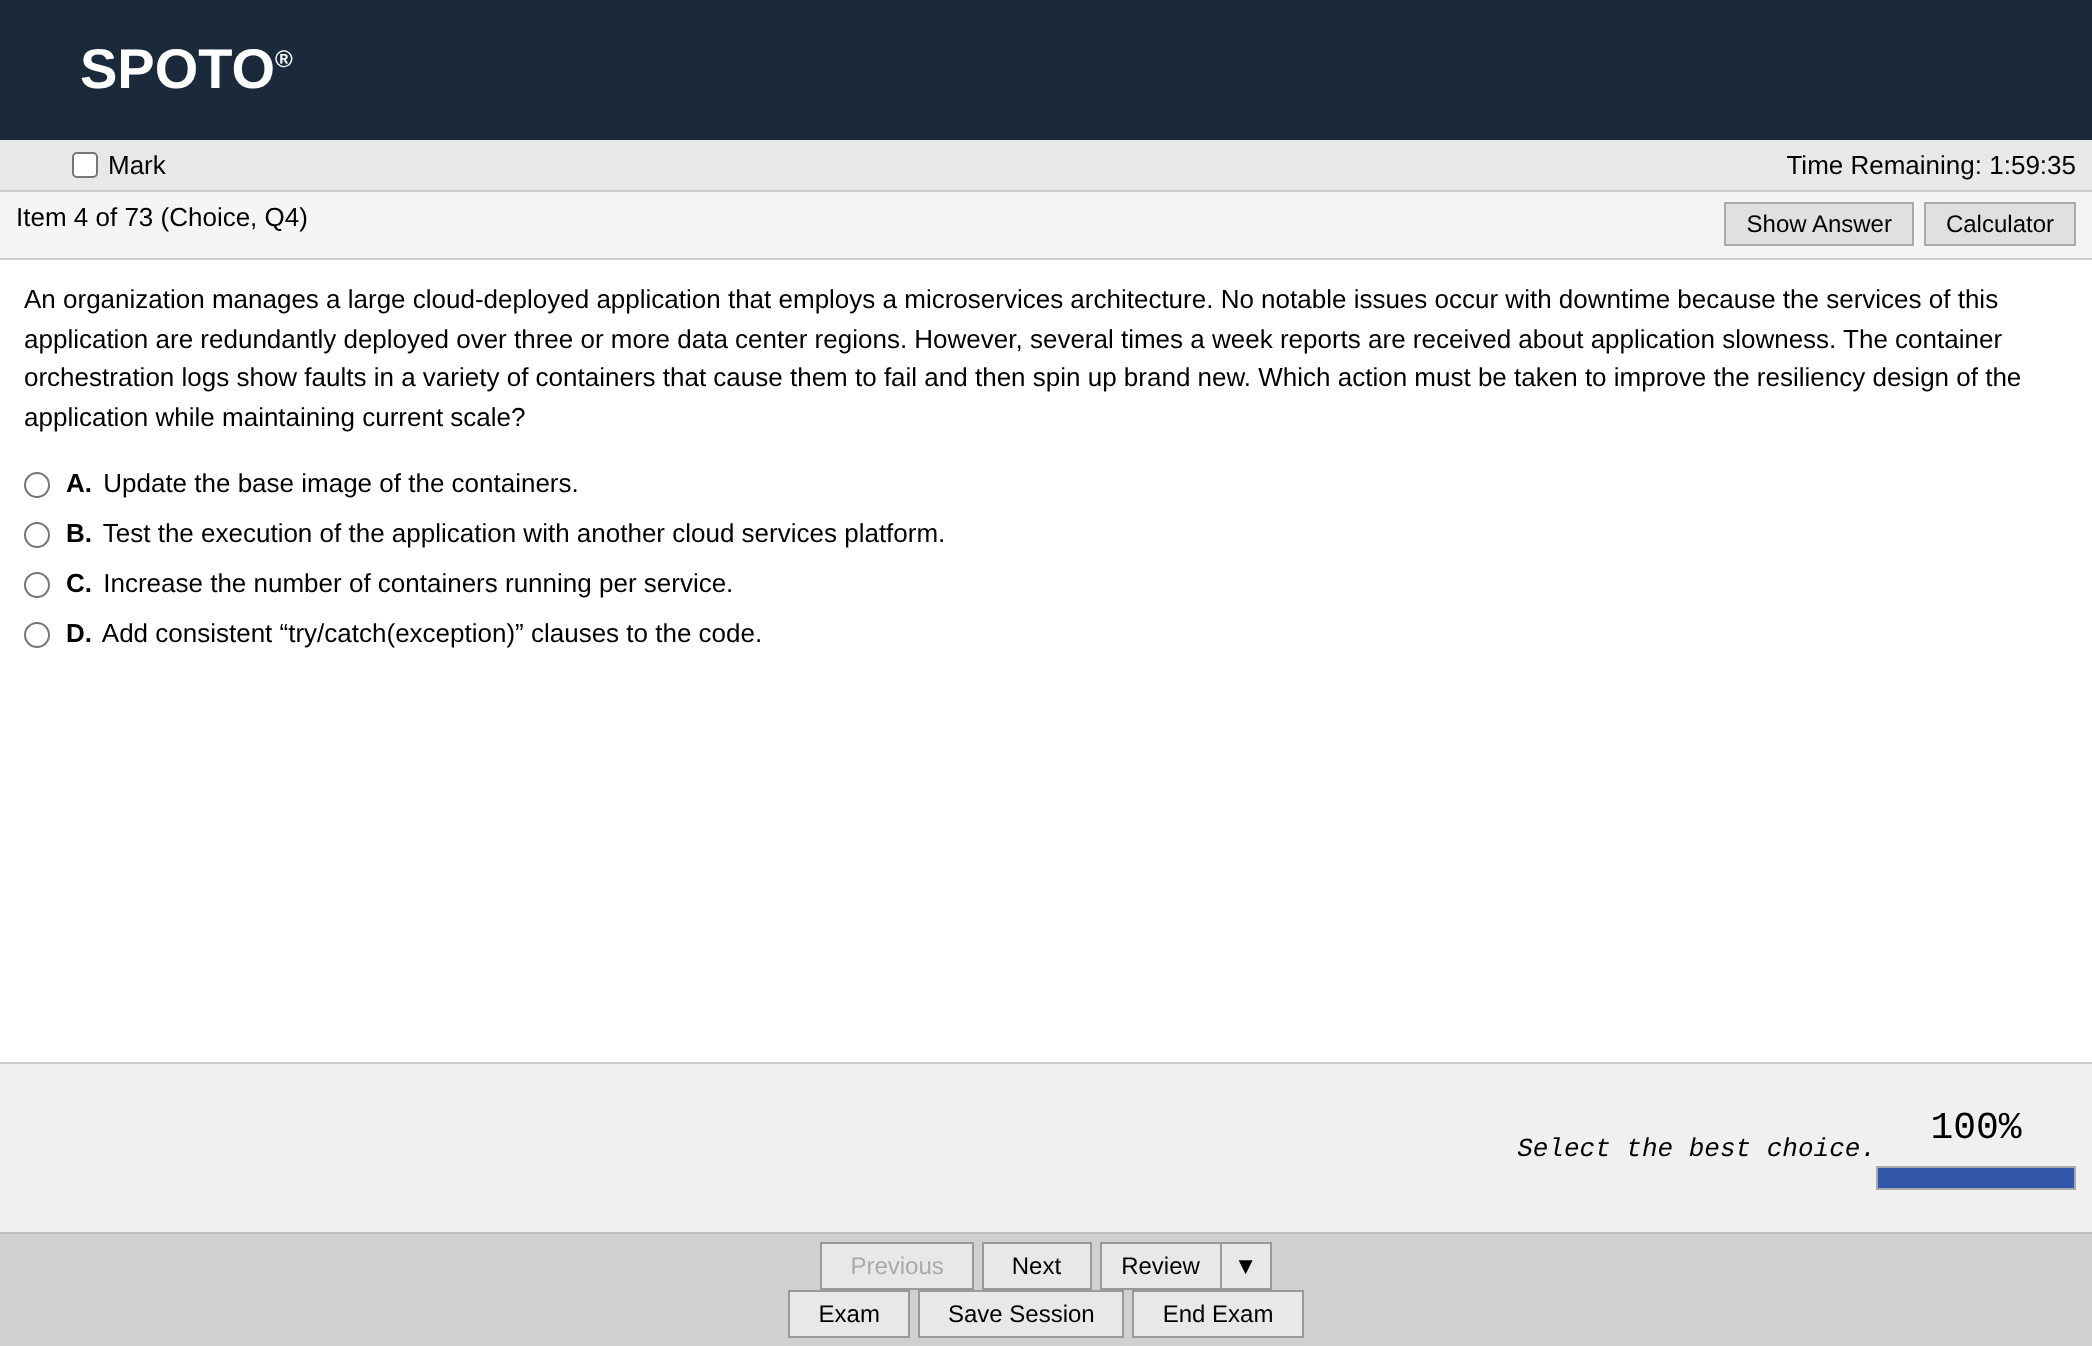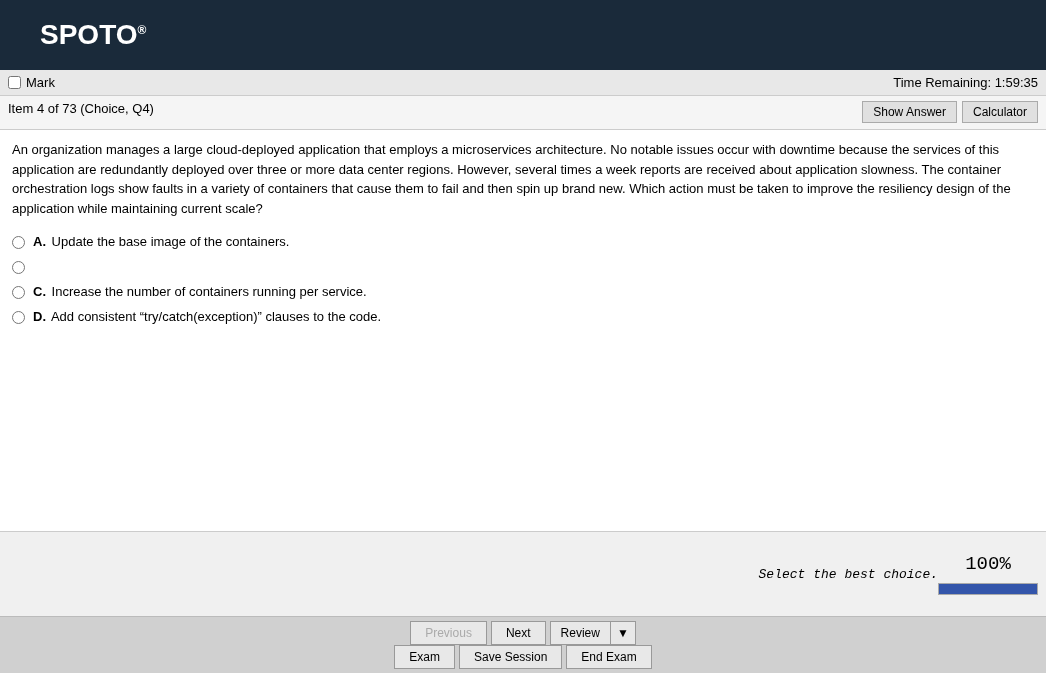--- a/index.html
+++ b/index.html
@@ -41,20 +41,21 @@
       align-items: center;
       justify-content: space-between;
       min-height: 26px;
     }
     #mark-bar label {
       display: flex;
       align-items: center;
       gap: 5px;
       cursor: pointer;
       font-size: 13px;
+      margin-left: 28px;
     }
     #mark-bar .time-remaining {
       font-size: 13px;
       color: #000;
     }
 
     
     #item-bar {
       background: #f5f5f5;
       border-bottom: 1px solid #ccc;
@@ -237,20 +238,21 @@
 <div class="content-wrapper">
   <div id="content-scroll">
     <p class="question-text">An organization manages a large cloud-deployed application that employs a microservices architecture. No notable issues occur with downtime because the services of this application are redundantly deployed over three or more data center regions. However, several times a week reports are received about application slowness. The container orchestration logs show faults in a variety of containers that cause them to fail and then spin up brand new. Which action must be taken to improve the resiliency design of the application while maintaining current scale?</p>
     <ul class="answer-options">
     <li>
           <input type="radio" name="answer" style="">
           <span><span class="option-label">A.</span>  Update the base image of the containers.</span>
         </li>
         <li>
           <input type="radio" name="answer" style="">
+          <span><span class="option-label">B.</span>  Test the execution of the application with another cloud services platform.</span>
         </li>
         <li>
           <input type="radio" name="answer" style="">
           <span><span class="option-label">C.</span>  Increase the number of containers running per service.</span>
         </li>
         <li>
           <input type="radio" name="answer" style="">
           <span><span class="option-label">D.</span>  Add consistent “try/catch(exception)” clauses to the code.</span>
         </li>
       </ul>

